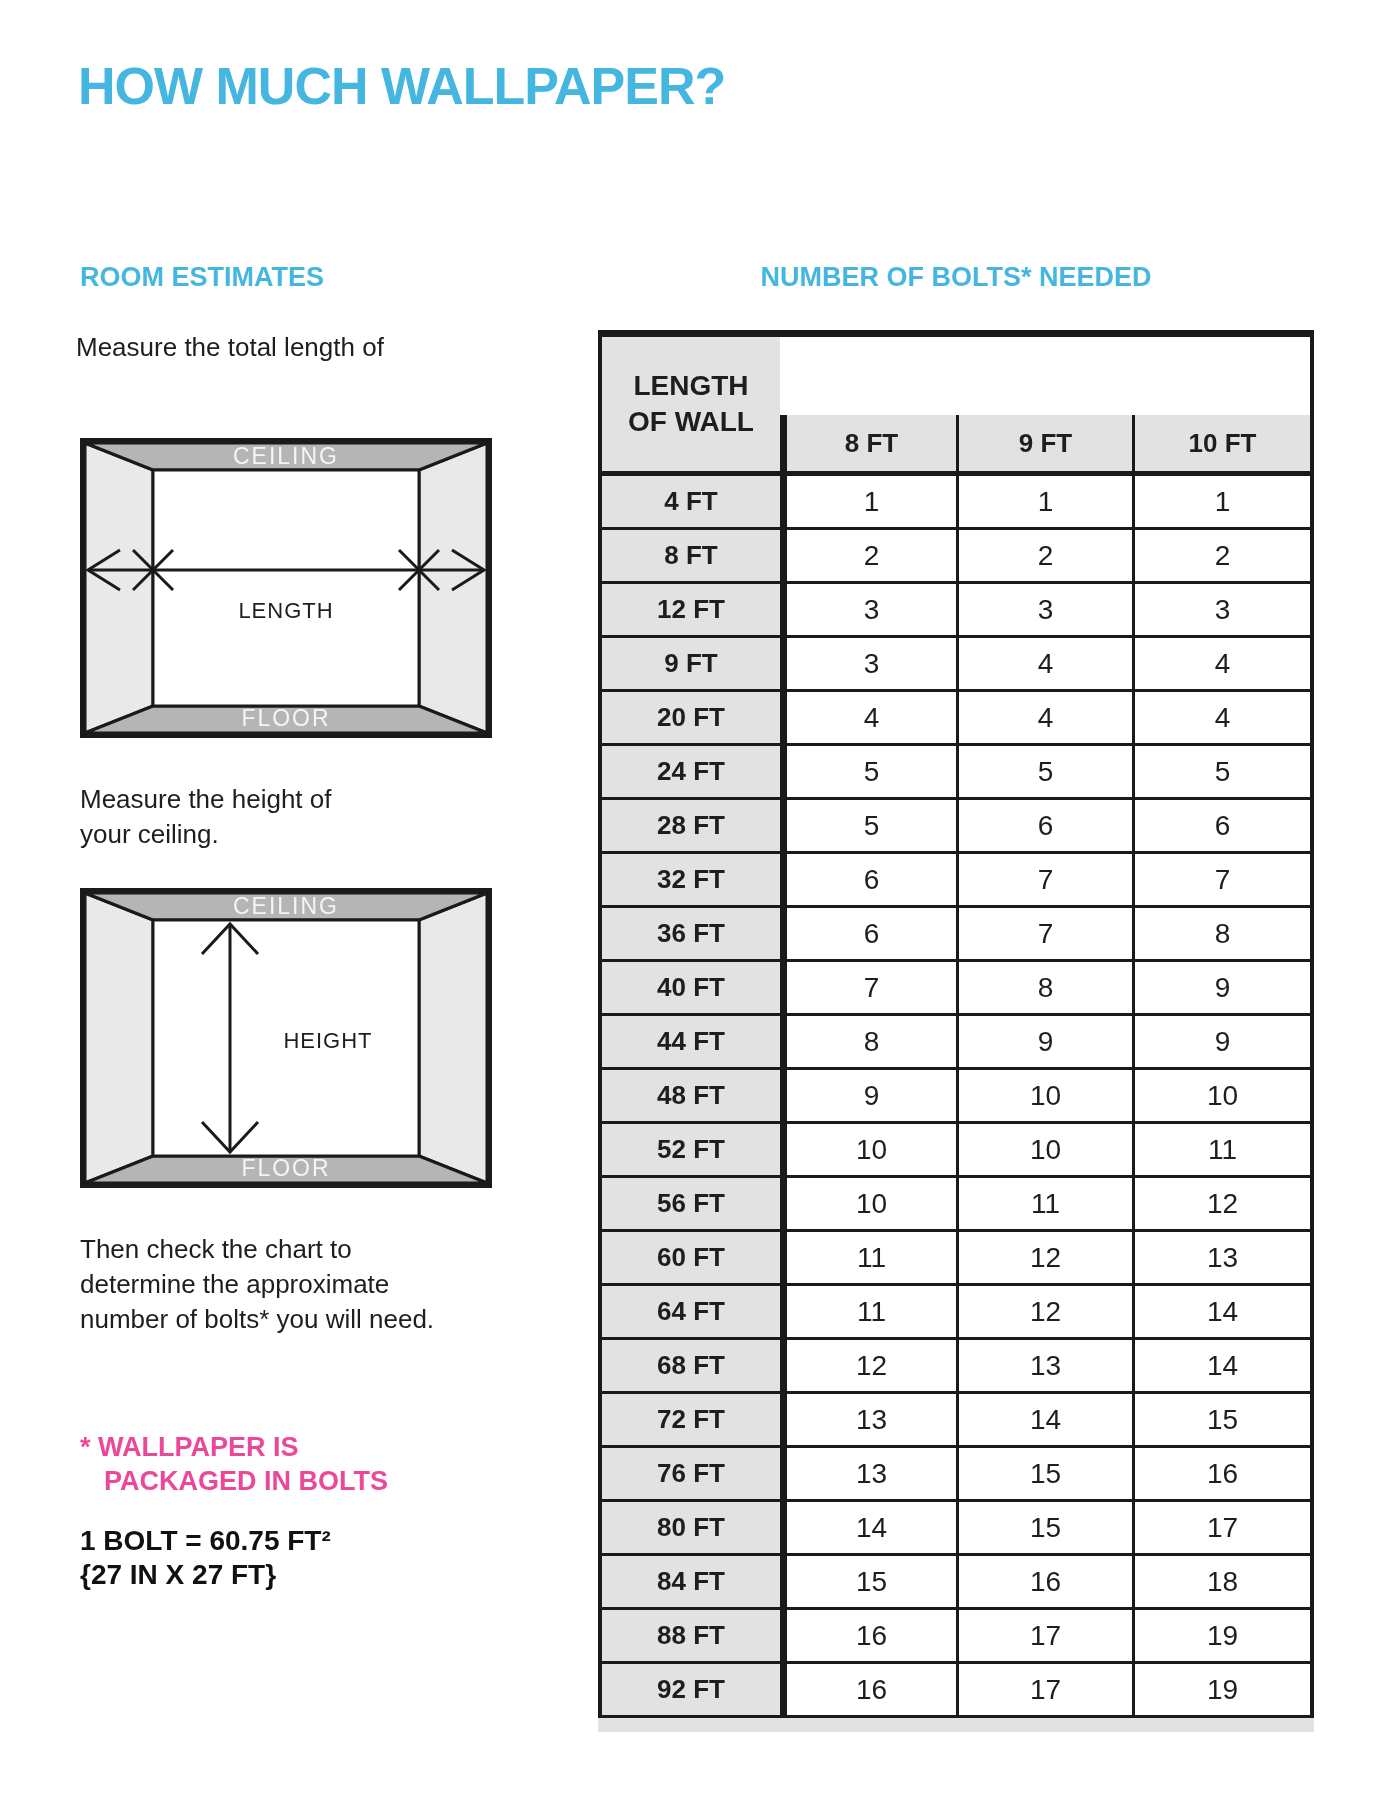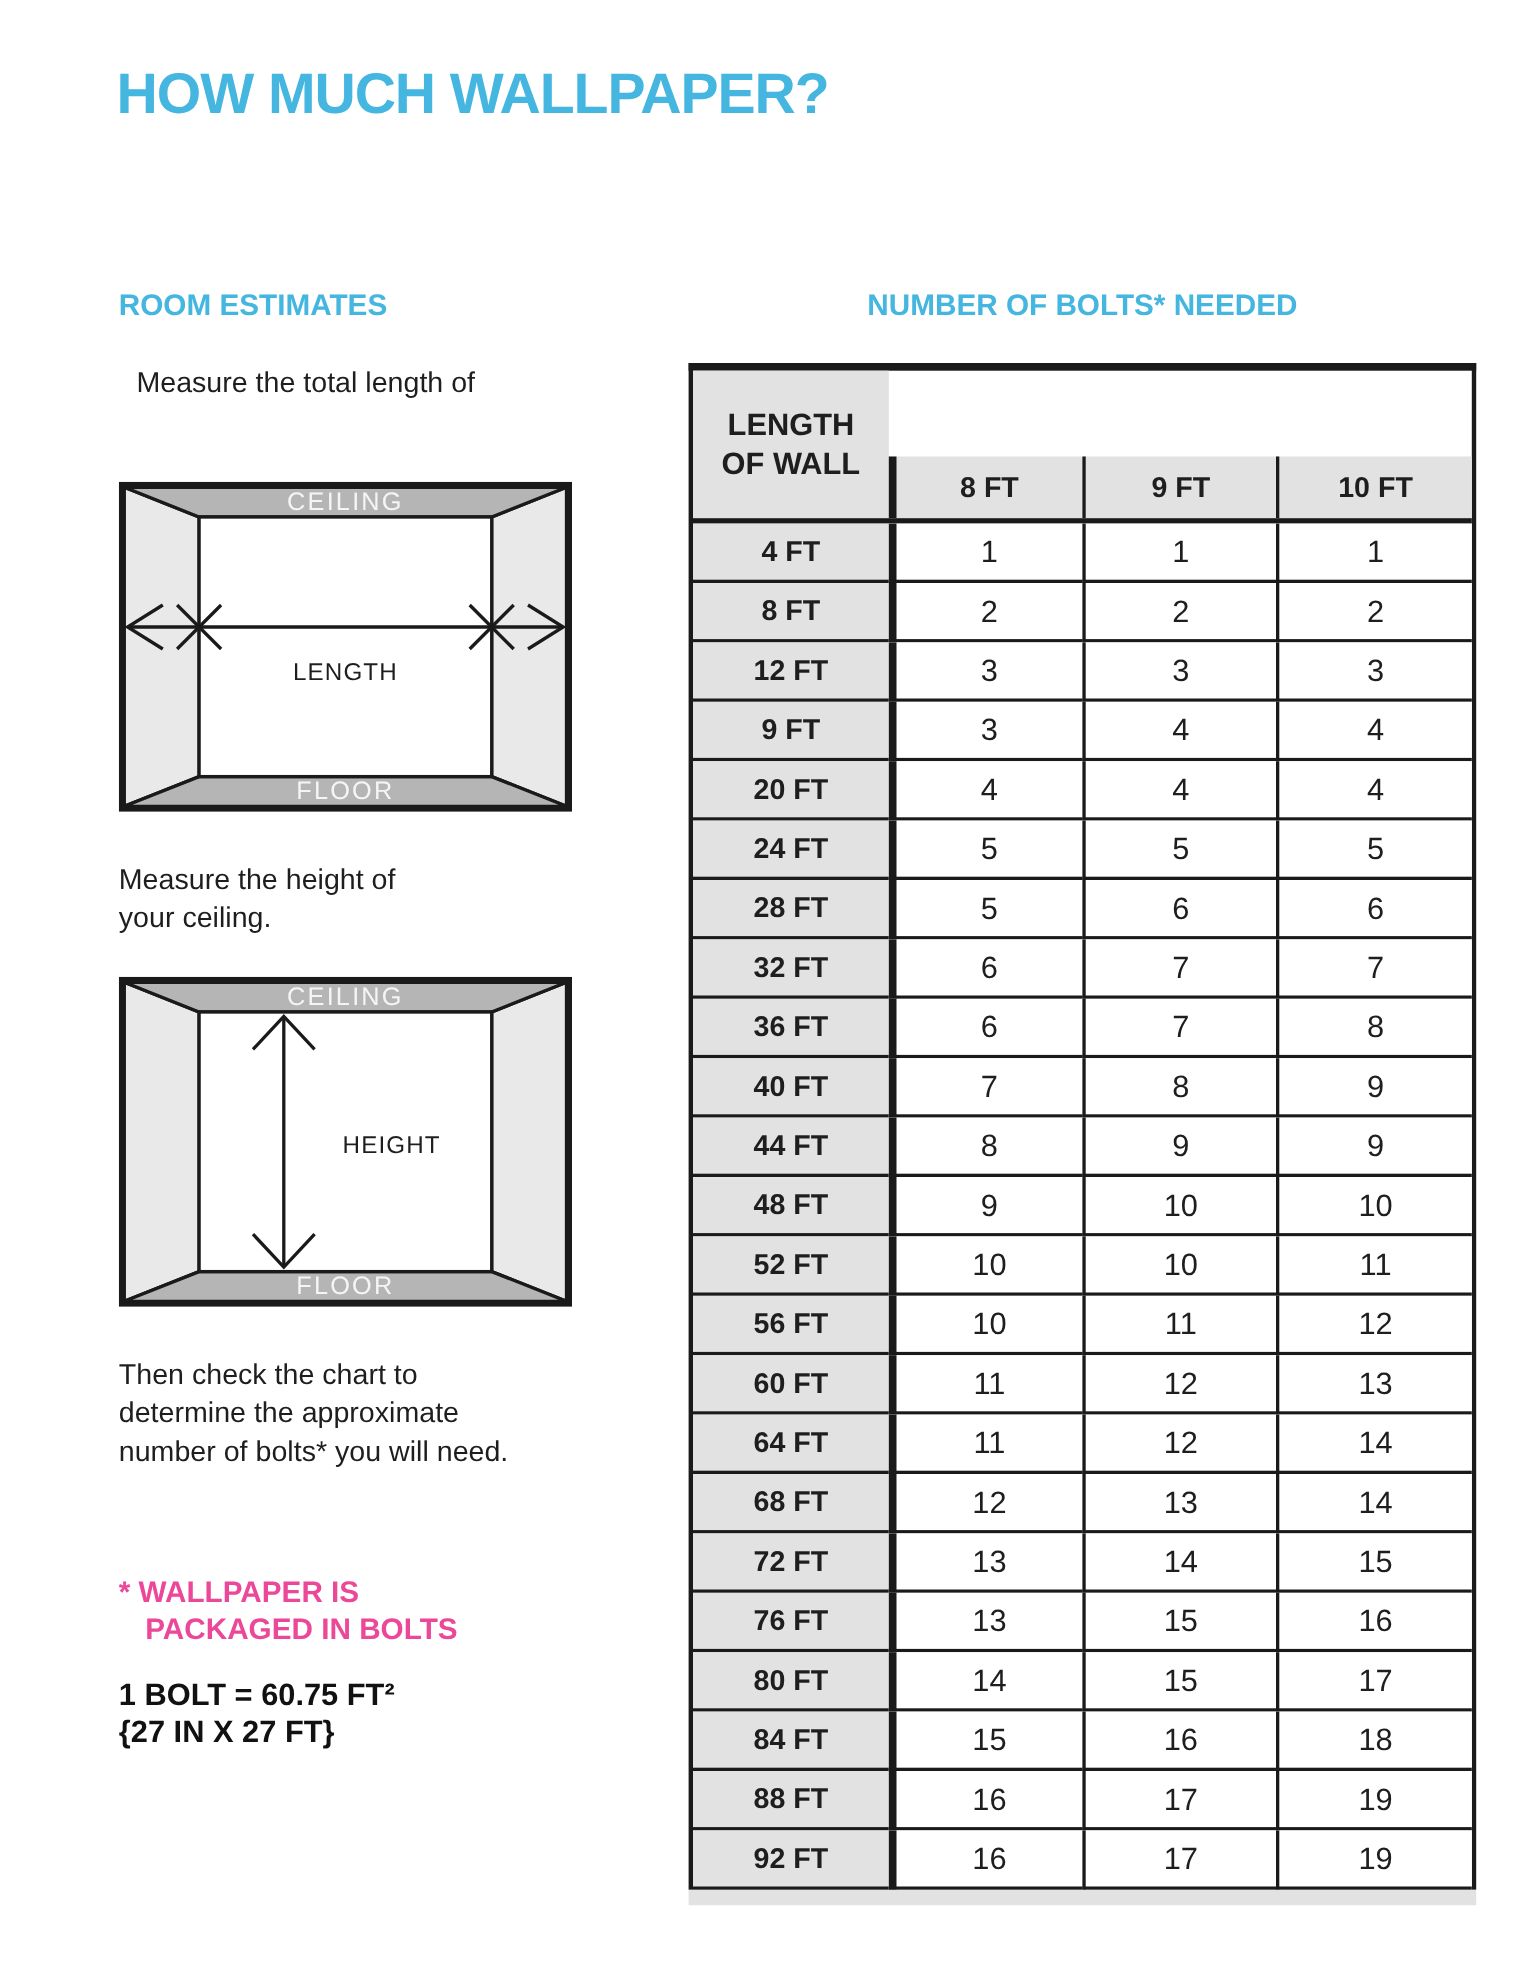--- a/index.html
+++ b/index.html
@@ -1,18 +1,18 @@
 <!DOCTYPE html>
 <html><head>
 <meta charset="utf-8">
 <style>
   html,body{margin:0;padding:0;}
   body{width:1391px;height:1800px;position:relative;background:#ffffff;
        font-family:"Liberation Sans","DejaVu Sans",sans-serif;color:#1e1e1e;overflow:hidden;}
-  .abs{position:absolute;margin-left:28px;}
+  .abs{position:absolute;}
   .title{left:78px;top:56px;font-size:52px;font-weight:bold;color:#45b6e0;letter-spacing:-1px;}
   .subhead{font-size:27px;font-weight:bold;color:#45b6e0;text-align:right;}
   .para{font-size:26px;line-height:35px;color:#1e1e1e;}
   .bold-note{font-size:27px;font-weight:bold;line-height:34px;color:#ec4899;}
   .bolt-note{font-size:28px;font-weight:bold;line-height:34px;color:#111;}
   .indent2{padding-left:24px;}
   
   .tbl-heading{left:598px;top:262px;width:716px;text-align:center;}
   .tbl-wrap{left:598px;top:330px;width:716px;box-sizing:border-box;
             border-top:7px solid #1a1a1a;border-left:4px solid #1a1a1a;border-right:4px solid #1a1a1a;
@@ -41,21 +41,21 @@
   .room-label{fill:#f5f5f5;font-size:23px;letter-spacing:2px;}
   .dim-label{fill:#1e1e1e;font-size:22px;letter-spacing:1px;}
 </style>
 </head>
 <body>
 
 <div class="abs title">HOW MUCH WALLPAPER?</div>
 
 <div class="abs subhead" style="left:80px;top:262px;">ROOM ESTIMATES</div>
 
-<div class="abs para" style="left:96px;top:330px;">
+<div class="abs para" style="left:76px;top:330px;">
   <div>Measure the total length of</div>
 </div>
 
 <div class="abs diagram" style="top:438px;">
   <svg width="412" height="300" viewBox="0 0 412 300">
 
     <polygon points="5,5 73,32 73,268 5,295" fill="#e9e9e9" stroke="#1a1a1a" stroke-width="3"></polygon>
     <polygon points="407,5 339,32 339,268 407,295" fill="#e9e9e9" stroke="#1a1a1a" stroke-width="3"></polygon>
     <polygon points="5,5 407,5 339,32 73,32" fill="#b5b5b5" stroke="#1a1a1a" stroke-width="3"></polygon>
     <polygon points="5,295 407,295 339,268 73,268" fill="#b5b5b5" stroke="#1a1a1a" stroke-width="3"></polygon>

